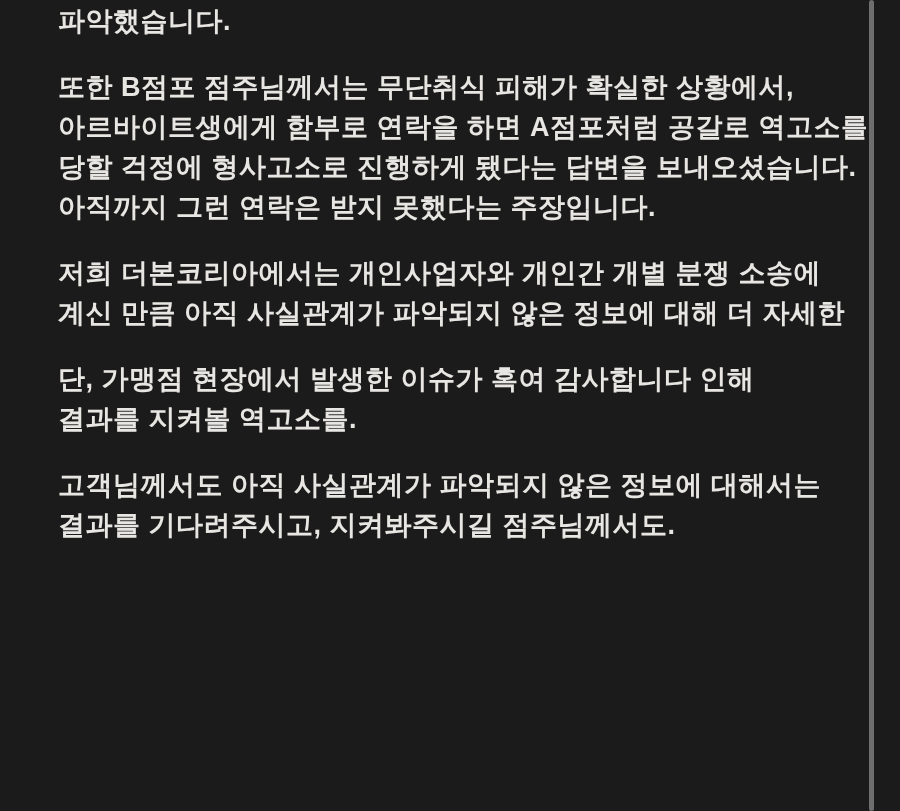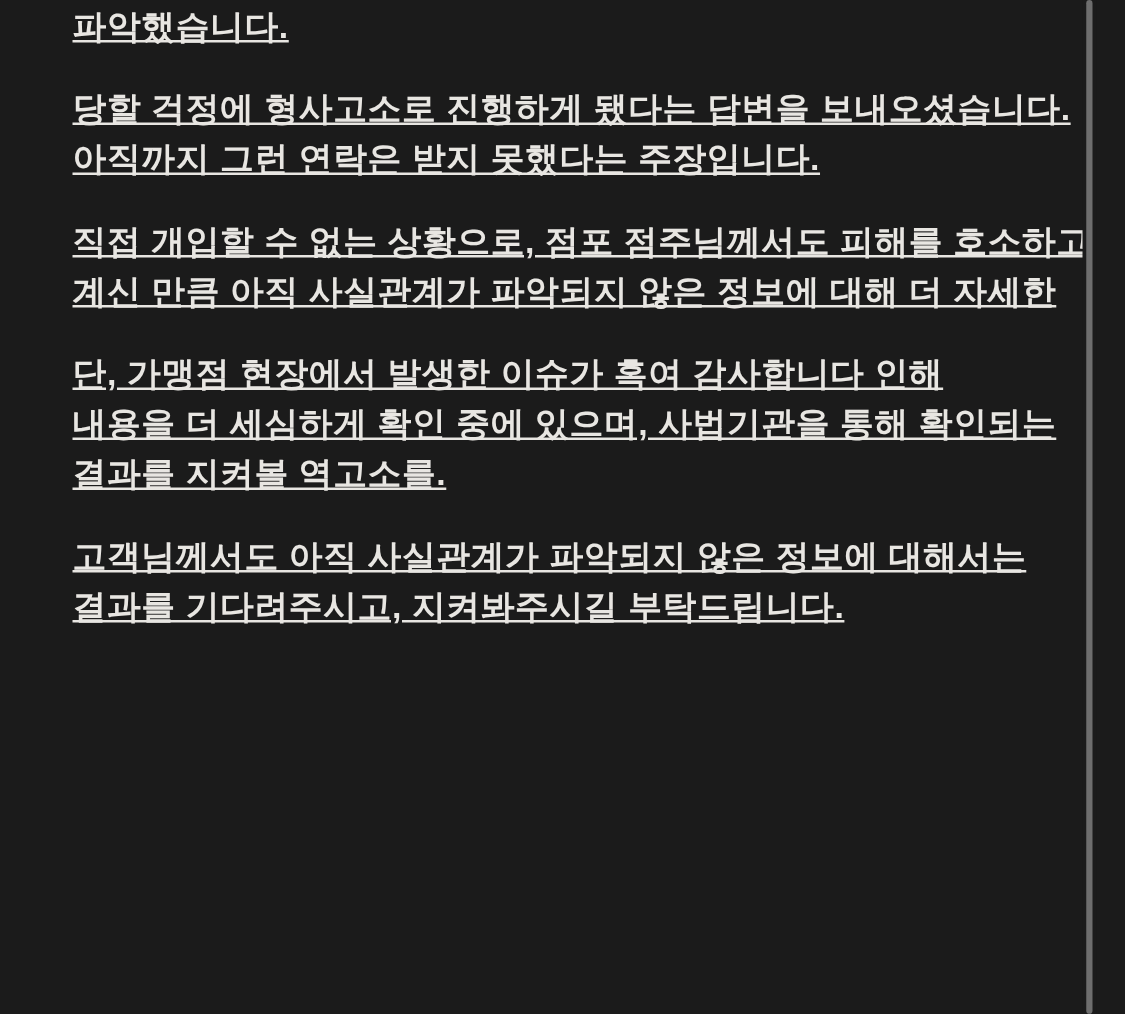--- a/index.html
+++ b/index.html
@@ -24,21 +24,20 @@
     font-weight: 700;
     line-height: 40px;
     letter-spacing: 0.5px;
   }
   .paragraph {
     margin: 0 0 26px 0;
   }
   .line {
     white-space: nowrap;
     height: 40px;
-    text-decoration: underline;
   }
   .scrollbar-track {
     position: absolute;
     top: 0;
     left: 866px;
     width: 11px;
     height: 811px;
     background: #1b1b1b;
   }
   .scrollbar-thumb {
@@ -52,32 +51,33 @@
   }
 </style>
 </head>
 <body style="background: rgb(27, 27, 27);">
 
 <div class="content" id="paragraphs" style="color: rgb(232, 230, 226);">
     <div class="paragraph">
       <div class="line">파악했습니다.</div>
     </div>
     <div class="paragraph">
+      <div class="line">또한 B점포 점주님께서는 무단취식 피해가 확실한 상황에서,</div>
+      <div class="line">아르바이트생에게 함부로 연락을 하면 A점포처럼 공갈로 역고소를</div>
       <div class="line">당할 걱정에 형사고소로 진행하게 됐다는 답변을 보내오셨습니다.</div>
       <div class="line">아직까지 그런 연락은 받지 못했다는 주장입니다.</div>
     </div>
     <div class="paragraph">
-      <div class="line">직접 개입할 수 없는 상황으로, 점포 점주님께서도 피해를 호소하고</div>
+      <div class="line">저희 더본코리아에서는 개인사업자와 개인간 개별 분쟁 소송에</div>
       <div class="line">계신 만큼 아직 사실관계가 파악되지 않은 정보에 대해 더 자세한</div>
     </div>
     <div class="paragraph">
       <div class="line">단, 가맹점 현장에서 발생한 이슈가 혹여 감사합니다 인해</div>
-      <div class="line">내용을 더 세심하게 확인 중에 있으며, 사법기관을 통해 확인되는</div>
       <div class="line">결과를 지켜볼 역고소를.</div>
     </div>
     <div class="paragraph">
       <div class="line">고객님께서도 아직 사실관계가 파악되지 않은 정보에 대해서는</div>
-      <div class="line">결과를 기다려주시고, 지켜봐주시길 부탁드립니다.</div>
+      <div class="line">결과를 기다려주시고, 지켜봐주시길 점주님께서도.</div>
     </div>
   </div>
 
 <div class="scrollbar-track"></div>
 <div class="scrollbar-thumb" style="background: rgb(110, 110, 110);"></div>
 
 </body></html>

